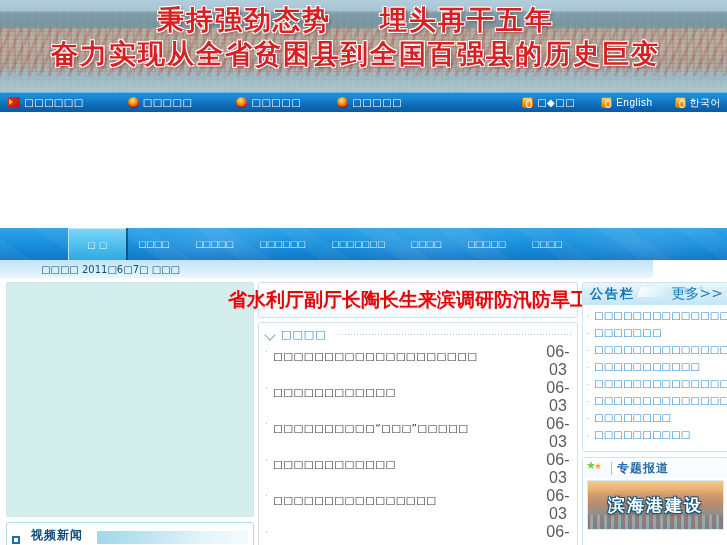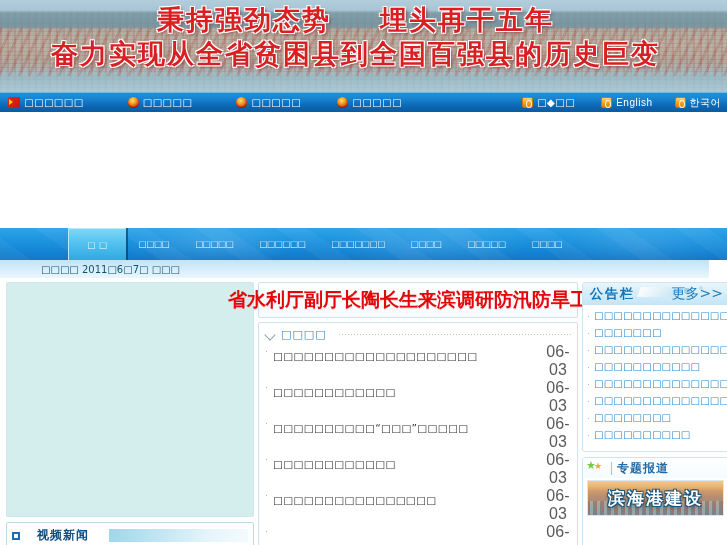--- a/index.html
+++ b/index.html
@@ -164,21 +164,21 @@
     border-top: 1px solid #bbe9fb;
     border-left: 1px solid #bbe9fb;
     color: #ffffff;
     font-weight: bold;
     padding: 0 19px;
     box-shadow: 2px 0 0 rgba(2,40,72,.55);
   }
 
   
   .datebar {
-    width: 709px; height: 18px;
+    width: 653px; height: 18px;
     background: linear-gradient(to bottom, #bfe4f6 0%, #d8eefa 55%, #eaf6fd 100%);
     display: flex; align-items: center;
     padding-left: 41px;
     font-size: 10px;
     color: #14516f;
   }
 
   
   .content {
     position: relative;
@@ -197,21 +197,21 @@
     border: 1px solid #cfe6ea;
     border-radius: 2px;
   }
   .video-box {
     flex: 1;
     border: 1px solid #bcdcec;
     border-radius: 2px;
     background: #ffffff;
     padding: 4px 5px;
   }
-  .video-head { display: flex; align-items: center; gap: 17px; }
+  .video-head { display: flex; align-items: flex-end; gap: 11px; }
   .blue-square {
     width: 8px; height: 8px; flex: 0 0 8px;
     border: 2px solid #1b6fb0; background: #ffffff;
   }
   .video-title {
     font-size: 12px; font-weight: bold; color: #124d80;
     font-family: "DejaVu Sans", "Liberation Sans", sans-serif;
     letter-spacing: 1px;
   }
   .video-bar {
@@ -360,21 +360,21 @@
     font-size: 9px; color: #f5a623;
   }
   .topic-divider { width: 1px; height: 13px; background: #9dc6dd; }
   .topic-title {
     font-size: 12px; font-weight: bold; color: #1f6aa8;
     letter-spacing: 1px;
     font-family: "DejaVu Sans", "Liberation Sans", sans-serif;
   }
   .topic-banner {
     margin: 2px 4px 3px 4px;
-    height: 36px;
+    height: 50px;
     border: 1px solid #d7e8f2;
     background:
       linear-gradient(to bottom,
         #f4c98a 0%, #e8b477 16%, #cf9a6a 30%,
         #b98d6e 46%, #9d8f82 62%, #7c9099 80%, #6d8ea0 100%);
     position: relative; overflow: hidden;
     display: flex; align-items: center; justify-content: center;
   }
   .topic-banner::before{
     content:"";position:absolute;left:0;right:0;bottom:0;height:14px;

